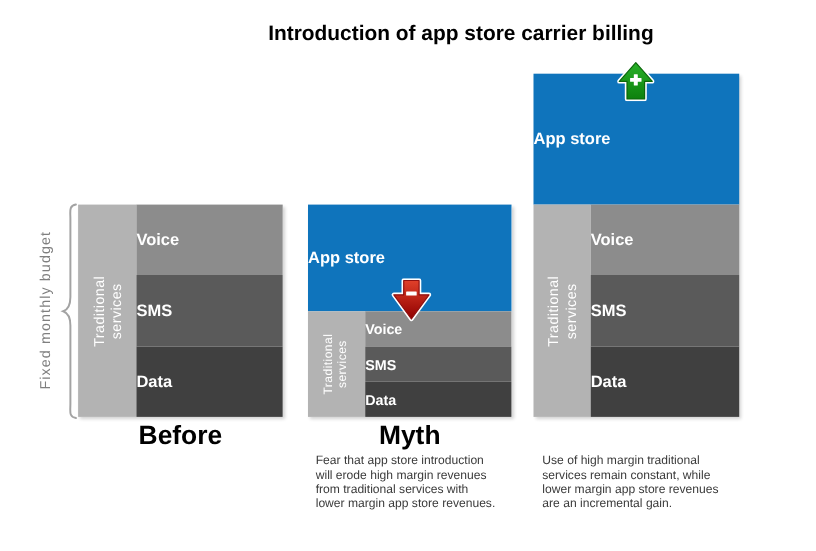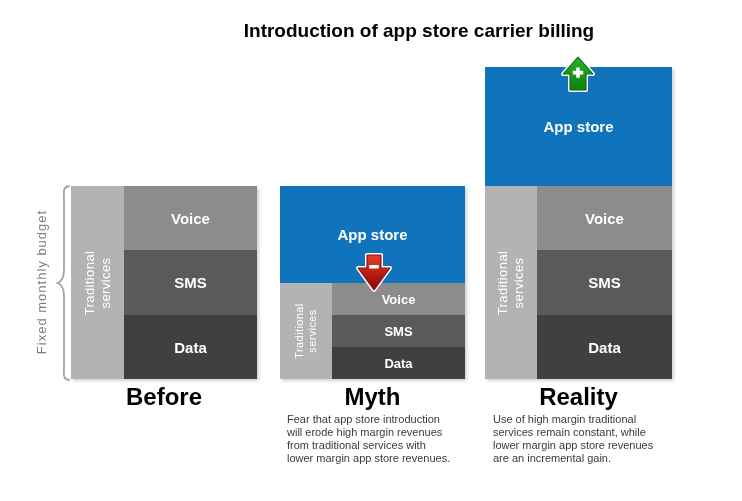--- a/index.html
+++ b/index.html
@@ -7,21 +7,21 @@
     position:relative; width:742px; height:501px; background:#ffffff;
     font-family:"Liberation Sans", sans-serif; overflow:hidden;
   }
   .abs { position:absolute; }
   .title {
     top:20px; left:0; width:742px; text-align:center;
     font-size:19px; font-weight:bold; color:#000;padding-left:48px;
   }
   .col-wrap { box-shadow:2px 2px 3px rgba(0,0,0,0.18); }
   .block {
-    display:flex; align-items:center; justify-content:center;
+    display:flex; align-items:center; justify-content:flex-start;
     color:#ffffff; font-weight:bold;
   }
   .block-lg { font-size:15px; }
   .block-sm { font-size:13px; }
   .vtext {
     position:absolute; left:50%; top:50%;
     transform:translate(-50%,-50%) rotate(-90deg);
     color:#ffffff; text-align:center; white-space:pre;
     line-height:1.2; letter-spacing:0.4px;
   }
@@ -121,19 +121,18 @@
       <linearGradient id="greenGrad" x1="0" y1="0" x2="0" y2="1">
         <stop offset="0" stop-color="#27B027"></stop>
         <stop offset="1" stop-color="#0E810E"></stop>
       </linearGradient>
     </defs>
     <path d="M17 2 L32 19 H25 V35 H9 V19 H2 Z" fill="#ffffff" stroke="#ffffff" stroke-width="4" stroke-linejoin="round"></path>
     <path d="M17 2 L32 19 H25 V35 H9 V19 H2 Z" fill="url(#greenGrad)" stroke="#0B670B" stroke-width="1.1" stroke-linejoin="round"></path>
     <rect x="11.8" y="15.8" width="10.4" height="3.6" rx="0.5" fill="#ffffff"></rect>
     <rect x="15.2" y="12.4" width="3.6" height="10.4" rx="0.5" fill="#ffffff"></rect>
   </svg>
-  <div class="abs col-label" style="left:485px; top:383px; width:187px;">Reality</div>
   <div class="abs note" style="left:493px; top:413px; width:176px;">Use of high margin traditional
 services remain constant, while
 lower margin app store revenues
 are an incremental gain.</div>
 
 </div>
 
 </body></html>

